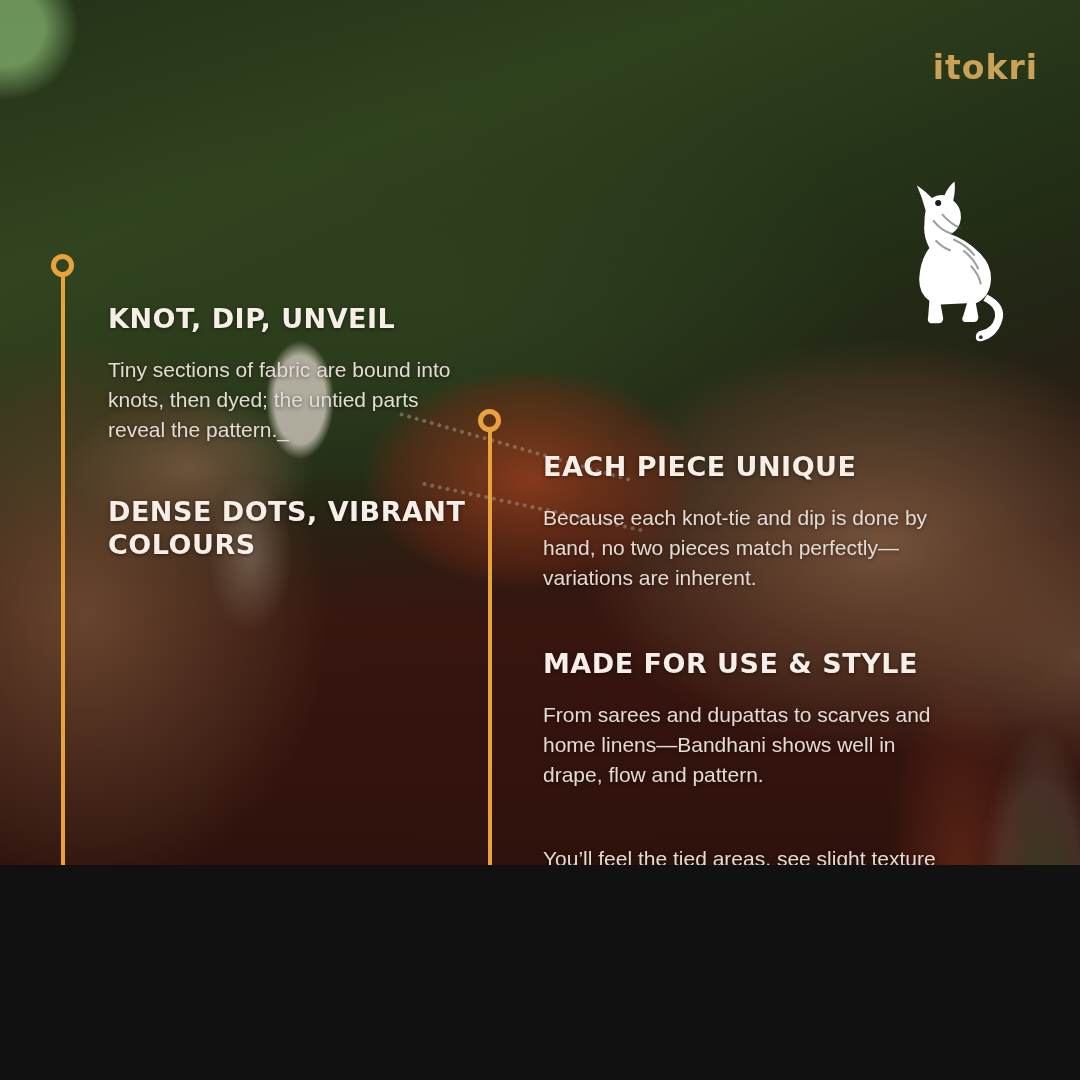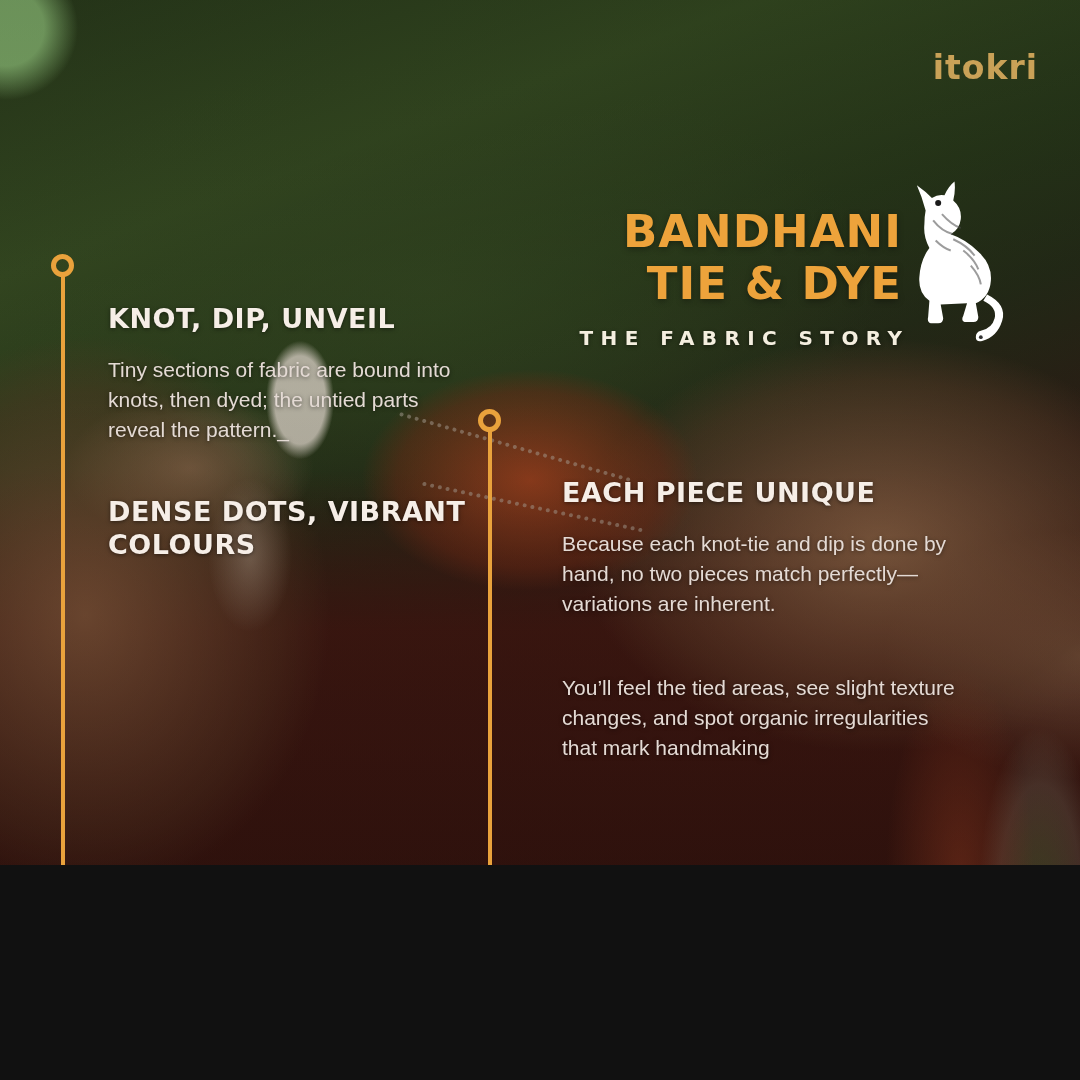--- a/index.html
+++ b/index.html
@@ -76,21 +76,21 @@
     width:13px; height:13px; border:5px solid #E9A23C; border-radius:50%;
     box-sizing:content-box; flex:0 0 auto;
   }
   .timeline .stem { width:4px; flex:1 1 auto; background:#E9A23C; }
   .timeline-left  { left:51px;  top:254px; height:639px; }
   .timeline-mid   { left:478px; top:409px; height:569px; }
 
   
   .col { position:absolute; }
   .col-left  { left:108px; top:302px; width:400px; }
-  .col-right { left:562px; top:450px; width:480px;margin-top:26px; }
+  .col-right { left:543px; top:450px; width:480px; }
   .section { margin:0 0 50px 0; }
   .col-right .section { margin-bottom:54px; }
   .section h3 {
     margin:0 0 20px 0; font-family:"DejaVu Sans", sans-serif; font-weight:700;
     font-size:27px; letter-spacing:.5px; color:#F6EEE7; white-space:pre-line;
     line-height:1.24; text-shadow:0 1px 4px rgba(0,0,0,.5);
   }
   .section p {
     margin:0; font-size:21px; line-height:1.42; color:#E4DAD4; white-space:pre;
     text-shadow:0 1px 4px rgba(0,0,0,.5); font-weight:400;
@@ -101,25 +101,20 @@
 
 <div class="canvas">
 
   <div class="bg"></div>
   <div class="bead-strand bead-1"></div>
   <div class="bead-strand bead-2"></div>
   <div class="scrim"></div>
 
   <div class="logo">itokri</div>
 
-  <div class="title-block">
-    <div class="title-line">BANDHANI</div>
-    <div class="title-line">TIE &amp; DYE</div>
-    <div class="subtitle">THE FABRIC STORY</div>
-  </div>
 
   <svg class="cat" viewBox="0 0 110 135" xmlns="http://www.w3.org/2000/svg">
     <path d="M30 24 Q27 13 23 4 Q30 9 35 14 Q40 11 45 12 Q48 5 53 1 Q54 8 52 16 Q59 22 58 31 Q57 39 50 43 Q62 47 72 57 Q83 67 82 80 Q81 93 70 98 L72 109 Q72 113 68 113 L61 113 Q58 112 60 108 L63 98 L42 99 L44 110 Q44 114 40 114 L34 114 Q31 113 32 109 L33 96 Q24 90 25 77 Q26 63 33 54 Q28 45 29 35 Q29 29 30 24 Z" fill="#ffffff"></path>
     <path d="M79 91 Q95 99 91 112 Q87 125 75 128 Q70 129 70 125 Q70 121 74 120 Q83 118 85 110 Q87 101 76 96 Z" fill="#ffffff"></path>
     <circle cx="40" cy="18" r="2.4" fill="#1a1a1a"></circle>
     <path d="M36 32q7 9 16 11M43 27q8 9 15 11M52 47q11 5 17 13M60 56q9 7 12 15M66 68q7 8 8 15M38 48q6 6 12 8" stroke="#4a4a4a" stroke-width="1.6" fill="none" opacity="0.55"></path>
     <circle cx="74" cy="125" r="1.5" fill="#333333"></circle>
   </svg>
 
   <div class="timeline timeline-left">
@@ -148,19 +143,25 @@
   </div>
 
   <div class="col col-right">
     <div class="section">
       <h3>EACH PIECE UNIQUE</h3>
       <p>Because each knot-tie and dip is done by
 hand, no two pieces match perfectly—
 variations are inherent.</p>
     </div>
     <div class="section">
+      <h3>MADE FOR USE &amp; STYLE</h3>
+      <p>From sarees and dupattas to scarves and
+home linens—Bandhani shows well in
+drape, flow and pattern.</p>
+    </div>
+    <div class="section">
       <p>You’ll feel the tied areas, see slight texture
 changes, and spot organic irregularities
 that mark handmaking</p>
     </div>
   </div>
 
 </div>
 
 </body></html>

